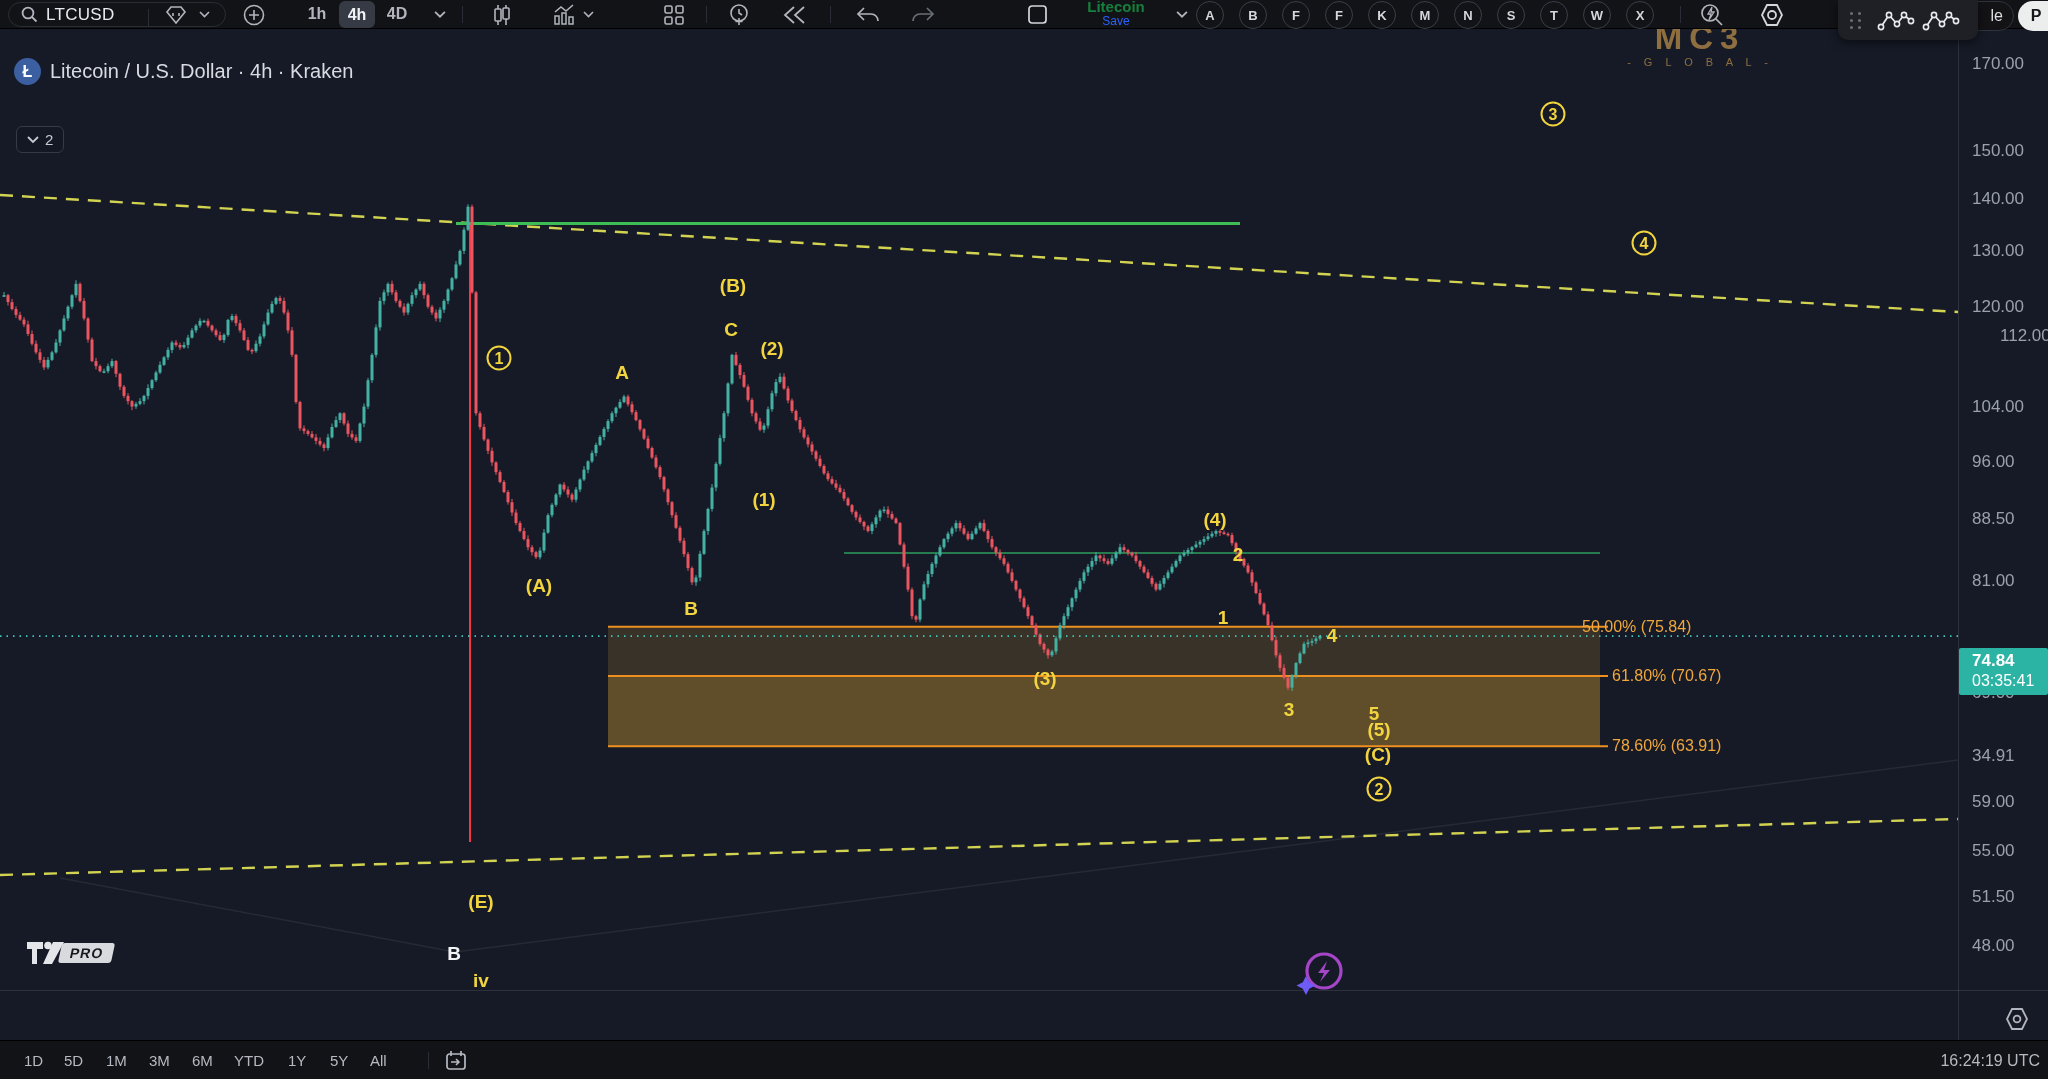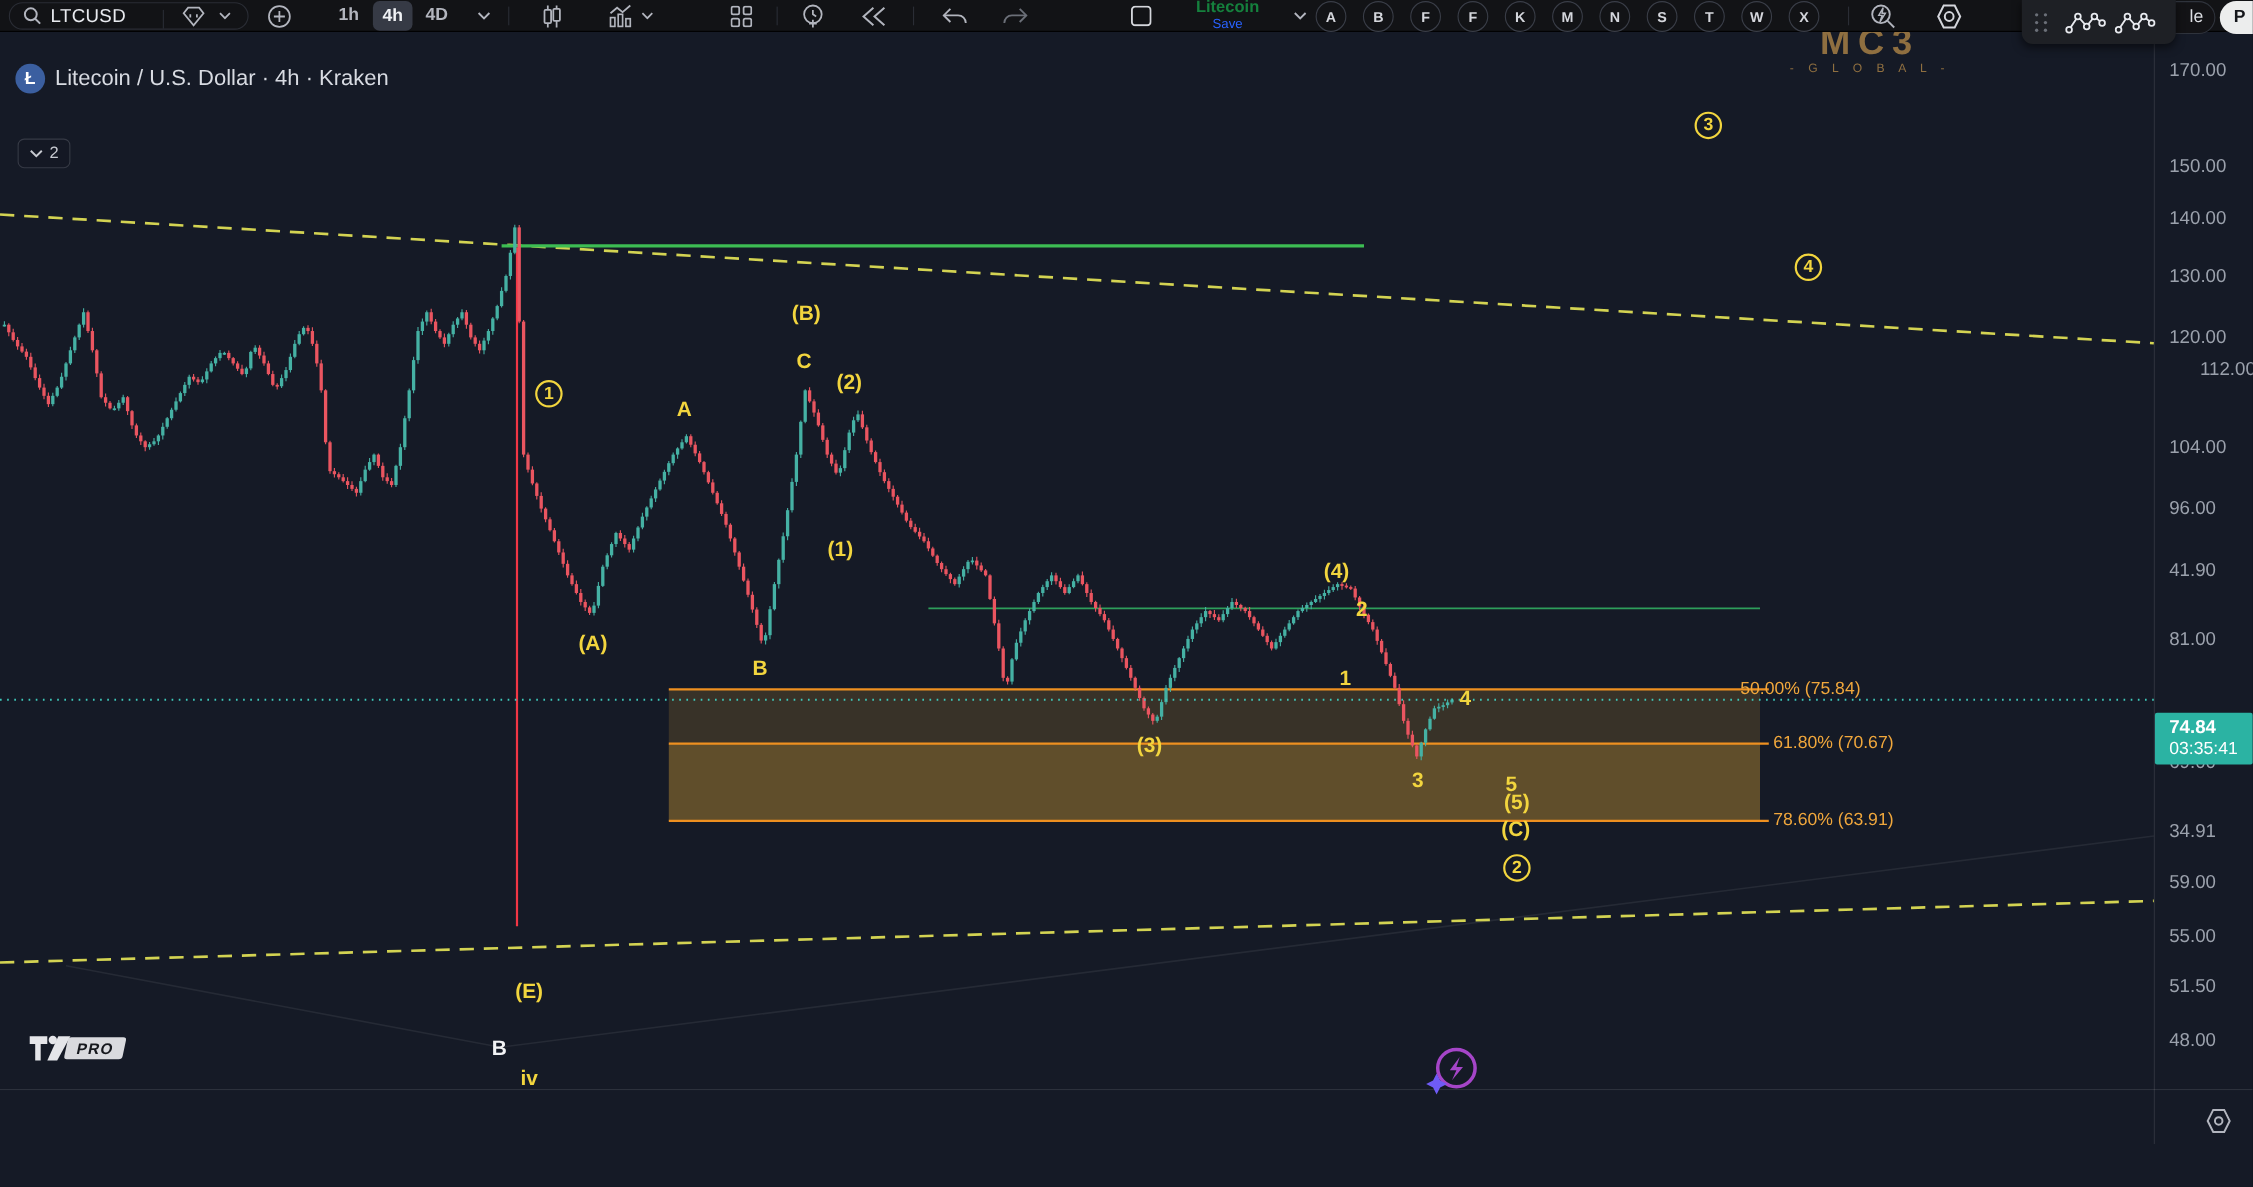--- a/index.html
+++ b/index.html
@@ -838,21 +838,21 @@
   <div id="price-axis">
     <div id="price-ticks">
         <span class="ptick" style="top: 34.7806px;">170.00</span>
         <span class="ptick" style="top: 122.082px;">150.00</span>
         <span class="ptick" style="top: 170.204px;">140.00</span>
         <span class="ptick" style="top: 221.895px;">130.00</span>
         <span class="ptick" style="top: 277.725px;">120.00</span>
         <span class="ptick" style="top: 307px; margin-left: 28px;">112.00</span>
         <span class="ptick" style="top: 377.537px;">104.00</span>
         <span class="ptick" style="top: 433.367px;">96.00</span>
-        <span class="ptick" style="top: 490.106px;">41.90</span>
+        <span class="ptick" style="top: 490.106px;">88.50</span>
         <span class="ptick" style="top: 551.872px;">81.00</span>
         <span class="ptick" style="top: 663.711px;">69.00</span>
         <span class="ptick" style="top: 727.164px;">34.91</span>
         <span class="ptick" style="top: 772.918px;">59.00</span>
         <span class="ptick" style="top: 821.885px;">55.00</span>
         <span class="ptick" style="top: 867.747px;">51.50</span>
         <span class="ptick" style="top: 916.837px;">48.00</span>
       </div>
     <div id="price-badge">
       <div class="p1">74.84</div>
@@ -1017,14 +1017,36 @@
         </svg>
     </div>
     <div id="hide-pill">
         <span>le</span>
       </div>
     <div id="publish-pill">
         <span>P</span>
       </div>
   </div>
 
+  <div id="botbar">
+    <div id="range-buttons">
+        <div class="rbtn" style="left: 24px;">1D</div>
+        <div class="rbtn" style="left: 64px;">5D</div>
+        <div class="rbtn" style="left: 106px;">1M</div>
+        <div class="rbtn" style="left: 149px;">3M</div>
+        <div class="rbtn" style="left: 192px;">6M</div>
+        <div class="rbtn" style="left: 234px;">YTD</div>
+        <div class="rbtn" style="left: 288px;">1Y</div>
+        <div class="rbtn" style="left: 330px;">5Y</div>
+        <div class="rbtn" style="left: 370px;">All</div>
+      </div>
+    <div class="tdiv" style="left:428px;top:11px"></div>
+    <div class="rbtn" style="left:444px">
+      <svg width="24" height="24" viewBox="0 0 24 24">
+          <rect x="3" y="5" width="18" height="15" rx="2.5" fill="none" stroke="#b5b9c1" stroke-width="1.7"></rect>
+          <path d="M7 2v5M17 2v5" stroke="#b5b9c1" stroke-width="1.7"></path>
+          <path d="M7 13h8m-3-3l3 3-3 3" fill="none" stroke="#b5b9c1" stroke-width="1.6"></path>
+        </svg>
+    </div>
+    <div id="clock">16:24:19 UTC</div>
+  </div>
 
 </div>
 
 </body></html>

